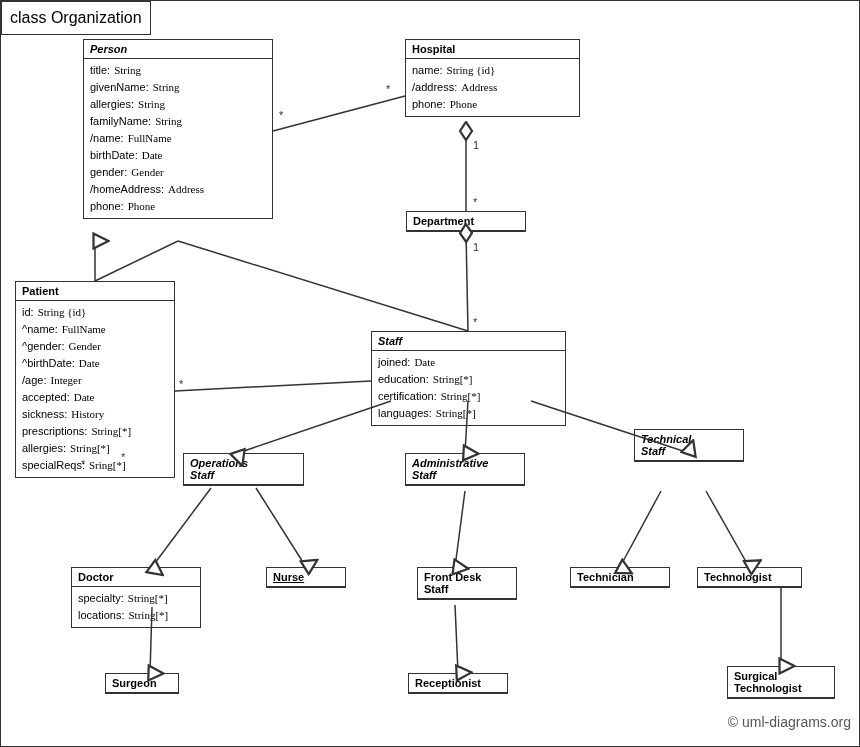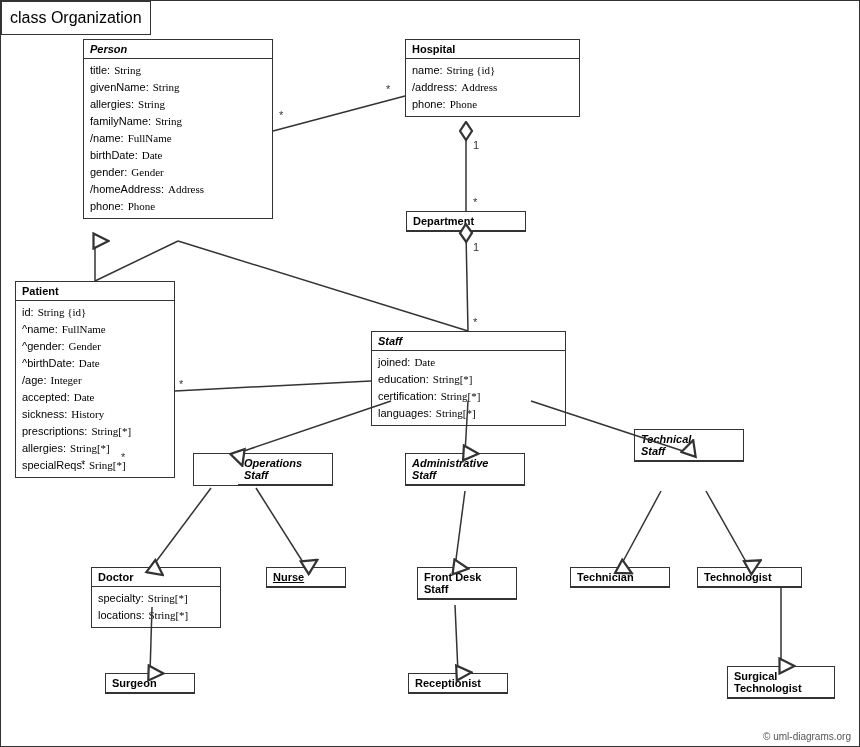--- a/index.html
+++ b/index.html
@@ -52,23 +52,23 @@
     .attr-type { white-space: nowrap; font-family: Liberation Serif, serif; }
     svg.connectors {
       position: absolute;
       top: 0; left: 0;
       width: 860px;
       height: 747px;
       pointer-events: none;
     }
     .copyright {
       position: absolute;
-      bottom: 4px;
+      bottom: 16px;
       right: 8px;
-      font-size: 10px;
+      font-size: 14px;
       color: #555;
     }
   </style>
 </head>
 <body>
 
 <div id="diagram-container">
   <div class="diagram-title">class Organization</div>
 
   <div class="uml-class" style="left:82px;top:38px;width:190px;">
@@ -196,36 +196,36 @@
           <span class="attr-name">certification:</span>
           <span class="attr-type">String[*]</span>
         </div>
       <div class="attr-row">
           <span class="attr-name">languages:</span>
           <span class="attr-type">String[*]</span>
         </div>
     </div>
   </div>
 
-  <div class="uml-class" style="left:192px;top:452px;width:140px;text-align:center;padding-left:44px;">
+  <div class="uml-class" style="left:182px;top:452px;width:121px;text-align:center;">
     <div class="uml-class-header italic" style="white-space:pre-line;">Operations
 Staff</div>
   </div>
 
   <div class="uml-class" style="left:404px;top:452px;width:120px;text-align:center;">
     <div class="uml-class-header italic" style="white-space:pre-line;">Administrative
 Staff</div>
   </div>
 
   <div class="uml-class" style="left:633px;top:428px;width:110px;text-align:center;">
     <div class="uml-class-header italic" style="white-space:pre-line;">Technical
 Staff</div>
   </div>
 
-  <div class="uml-class" style="left:90px;top:566px;width:130px;">
+  <div class="uml-class" style="left:70px;top:566px;width:130px;">
     <div class="uml-class-header">Doctor</div>
     <div class="uml-class-body">
       <div class="attr-row">
           <span class="attr-name">specialty:</span>
           <span class="attr-type">String[*]</span>
         </div>
       <div class="attr-row">
           <span class="attr-name">locations:</span>
           <span class="attr-type">String[*]</span>
         </div>
@@ -242,21 +242,21 @@
   </div>
 
   <div class="uml-class" style="left:569px;top:566px;width:100px;">
     <div class="uml-class-header">Technician</div>
   </div>
 
   <div class="uml-class" style="left:696px;top:566px;width:105px;">
     <div class="uml-class-header">Technologist</div>
   </div>
 
-  <div class="uml-class" style="left:104px;top:672px;width:90px;">
+  <div class="uml-class" style="left:104px;top:672px;width:74px;">
     <div class="uml-class-header">Surgeon</div>
   </div>
 
   <div class="uml-class" style="left:407px;top:672px;width:100px;">
     <div class="uml-class-header">Receptionist</div>
   </div>
 
   <div class="uml-class" style="left:726px;top:665px;width:108px;text-align:center;">
     <div class="uml-class-header" style="white-space:pre-line;">Surgical
 Technologist</div>

